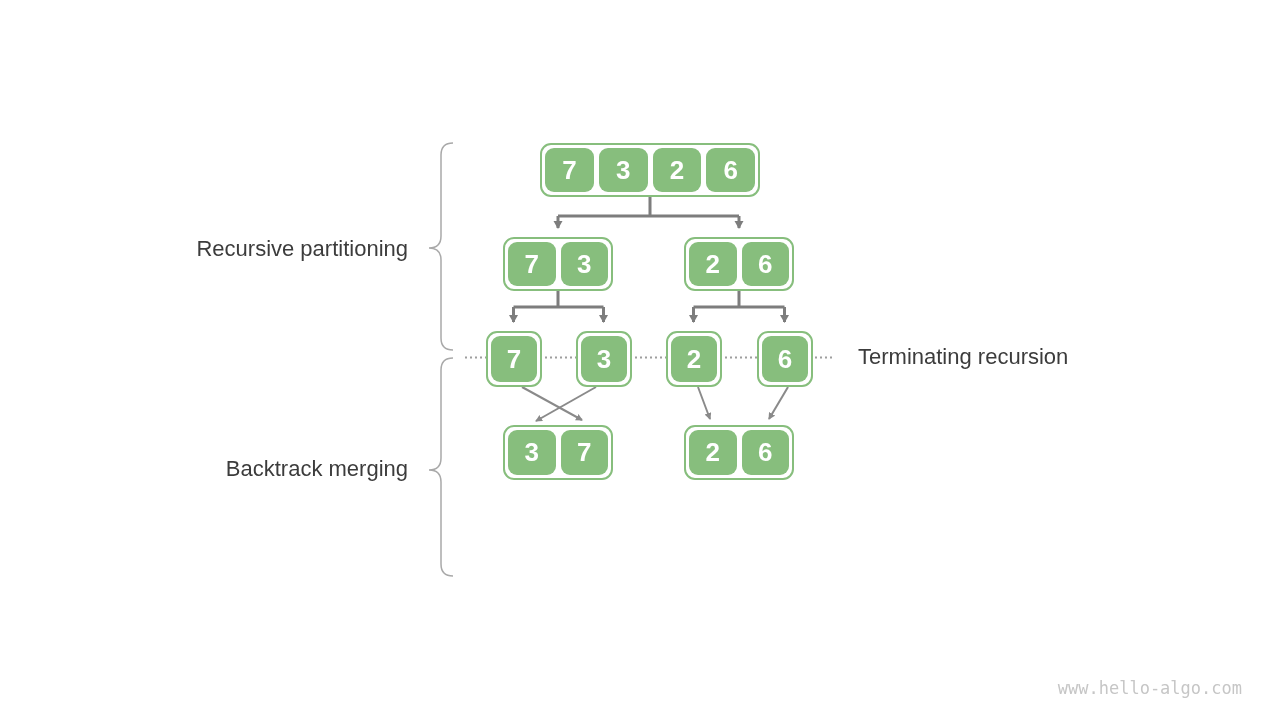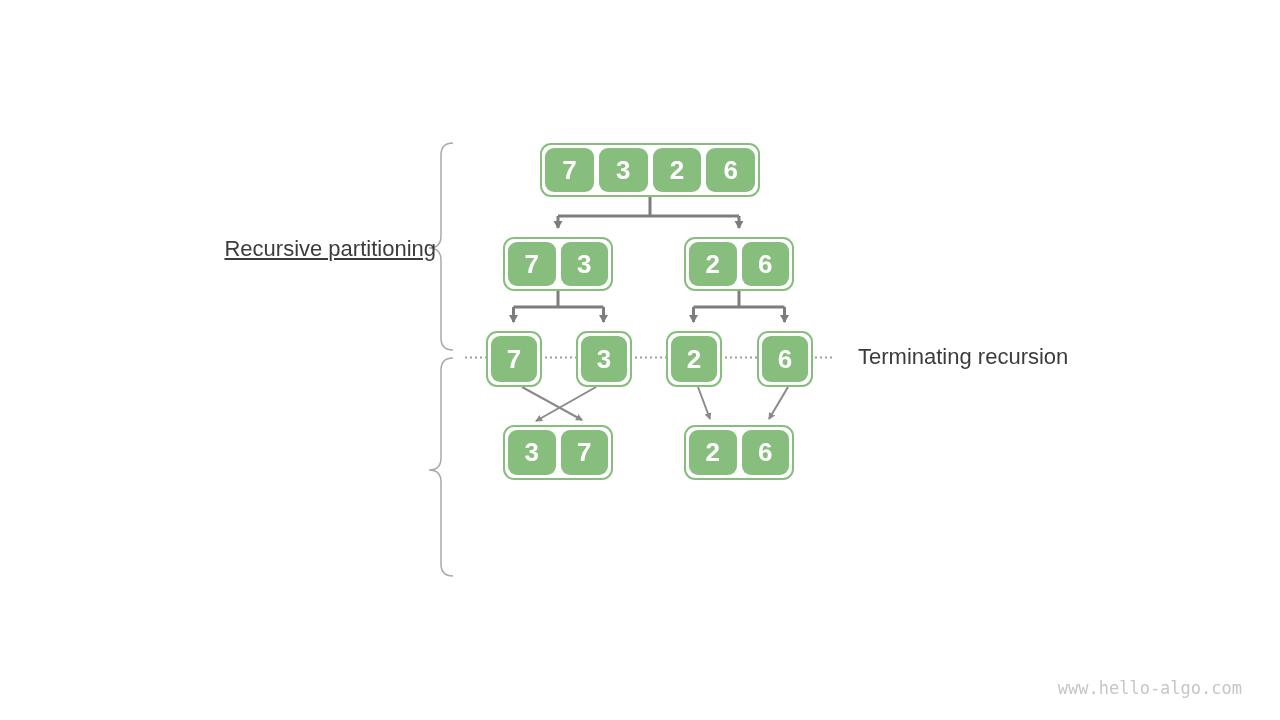--- a/index.html
+++ b/index.html
@@ -142,19 +142,20 @@
 
   <div class="array" style="left:503px;top:425px;width:110px;height:55px;">
     <div class="cell">3</div>
     <div class="cell">7</div>
   </div>
   <div class="array" style="left:684px;top:425px;width:110px;height:55px;">
     <div class="cell">2</div>
     <div class="cell">6</div>
   </div>
 
-  <div class="lbl right-aligned" style="right:844px;top:237px;text-decoration:underline;">Recursive partitioning</div>
+  <div class="lbl right-aligned" style="right:872px;top:237px;">Recursive partitioning</div>
   <div class="lbl" style="left:858px;top:345px;">Terminating recursion</div>
+  <div class="lbl right-aligned" style="right:872px;top:457px;">Backtrack merging</div>
 
 
   <div id="watermark">www.hello-algo.com</div>
 
 </div>
 
 </body></html>

